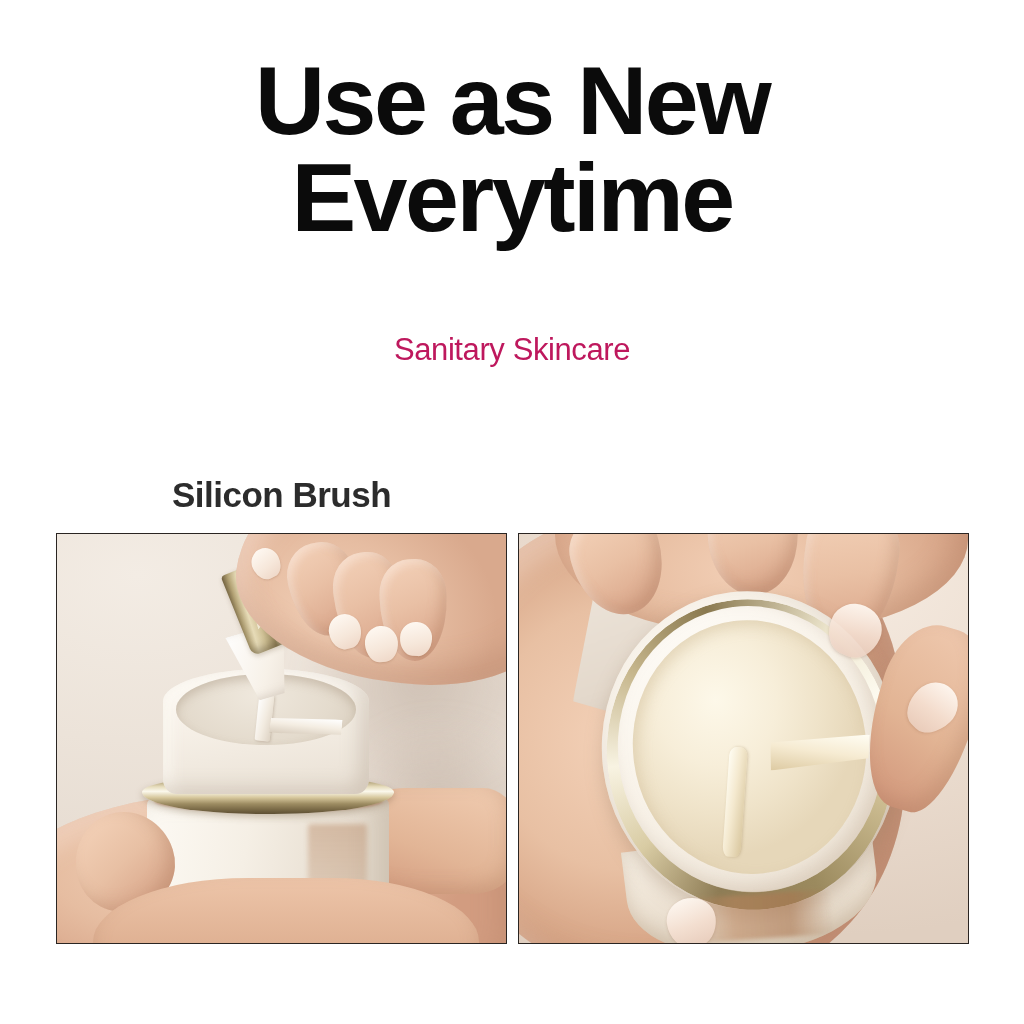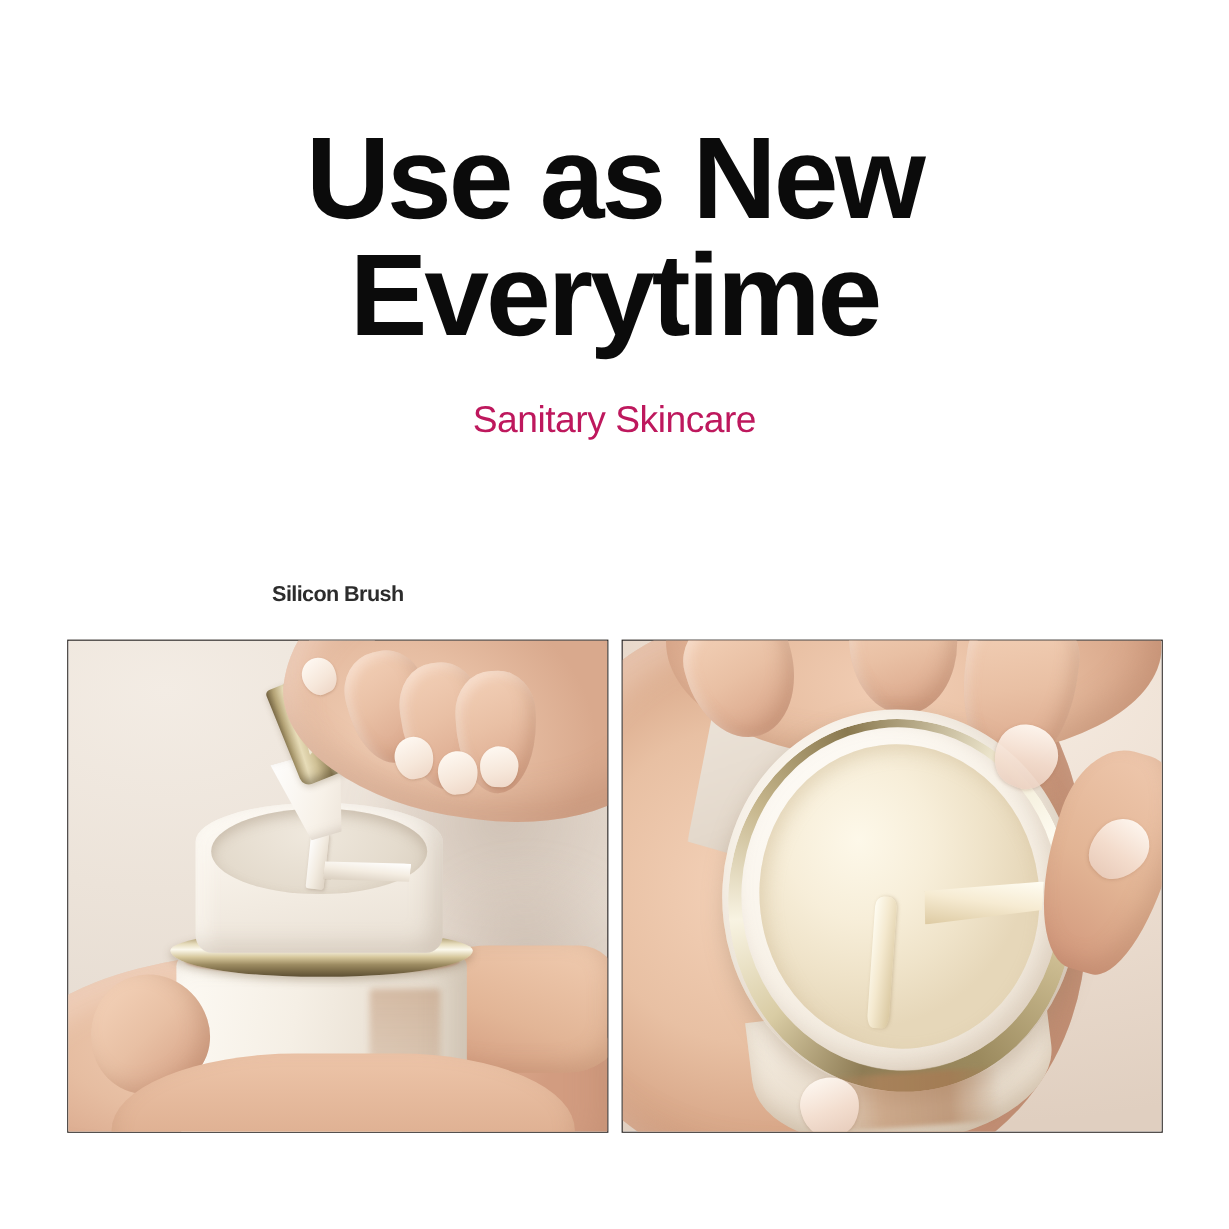--- a/index.html
+++ b/index.html
@@ -28,21 +28,20 @@
     left: 0;
     top: 52px;
     width: 1024px;
     text-align: center;
     color: #0b0b0b;
     font-family: "Liberation Sans", sans-serif;
     font-weight: 700;
     font-size: 97px;
     line-height: 97px;
     letter-spacing: -2.5px;
-    margin-top: 48px;
   }
   .headline .ln { display: block; white-space: nowrap; }
 
   .subtitle {
     position: absolute;
     left: 0;
     top: 328px;
     width: 1024px;
     text-align: center;
     color: #be185d;
@@ -54,21 +53,21 @@
   }
   .subtitle .ln { display: block; white-space: nowrap; }
 
   
   .caption {
     position: absolute;
     top: 479px;
     color: #2c2c2c;
     font-family: "Liberation Sans", sans-serif;
     font-weight: 700;
-    font-size: 18px;
+    font-size: 35px;
     line-height: 32px;
     letter-spacing: -0.5px;
     text-align: center;
     white-space: nowrap;
   }
   .caption.left  { left: 56px;  width: 451px; }
   .caption.right { left: 518px; width: 451px; }
 
   
   .photo {

